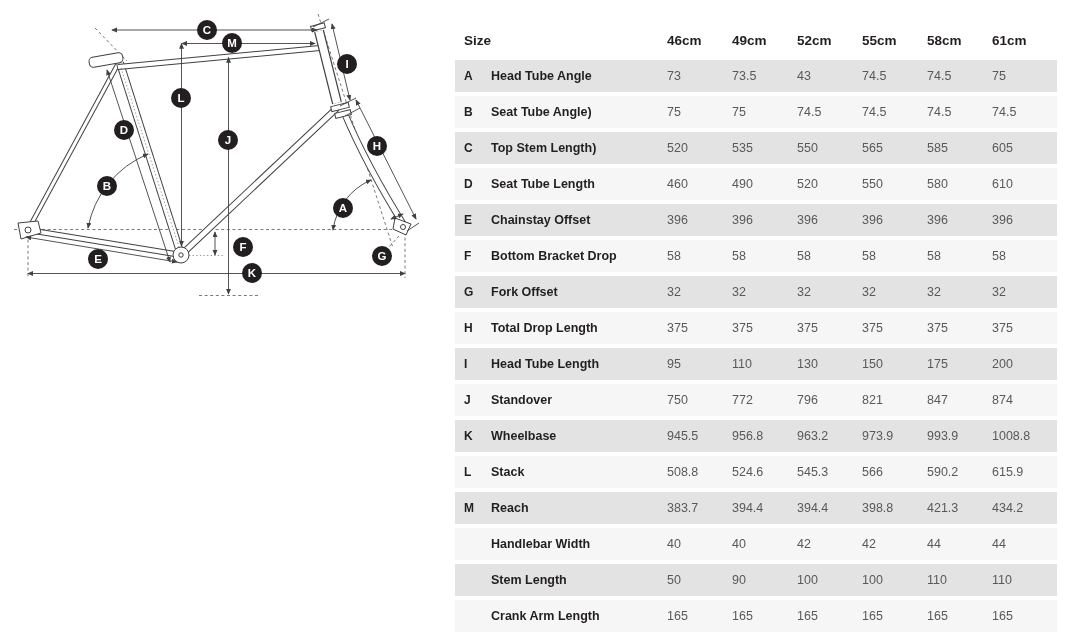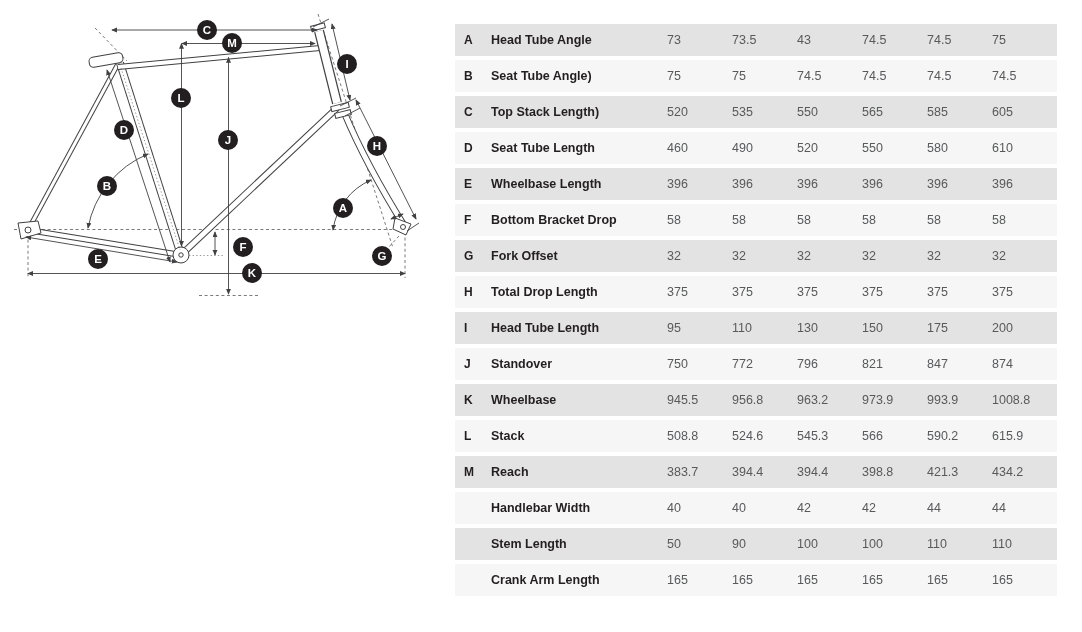--- a/index.html
+++ b/index.html
@@ -127,20 +127,29 @@
     <div class="badge" style="left: 382px; top: 256px;">G</div>
     <div class="badge" style="left: 377px; top: 146px;">H</div>
     <div class="badge" style="left: 347px; top: 64px;">I</div>
     <div class="badge" style="left: 228px; top: 140px;">J</div>
     <div class="badge" style="left: 252px; top: 273px;">K</div>
     <div class="badge" style="left: 181px; top: 98px;">L</div>
     <div class="badge" style="left: 232px; top: 43px;">M</div>
   </div>
 
 <div class="geo-table">
+  <div class="t-row header">
+    <div class="size-h">Size</div>
+    <div class="col-h">46cm</div>
+    <div class="col-h">49cm</div>
+    <div class="col-h">52cm</div>
+    <div class="col-h">55cm</div>
+    <div class="col-h">58cm</div>
+    <div class="col-h">61cm</div>
+  </div>
   <div id="rows-container">
       <div class="t-row data dark">
     <div class="cell-letter">A</div>
     <div class="cell-label">Head Tube Angle</div>
     <div class="cell-val">73</div>
     <div class="cell-val">73.5</div>
     <div class="cell-val">43</div>
     <div class="cell-val">74.5</div>
     <div class="cell-val">74.5</div>
     <div class="cell-val">75</div>
@@ -150,41 +159,41 @@
     <div class="cell-label">Seat Tube Angle)</div>
     <div class="cell-val">75</div>
     <div class="cell-val">75</div>
     <div class="cell-val">74.5</div>
     <div class="cell-val">74.5</div>
     <div class="cell-val">74.5</div>
     <div class="cell-val">74.5</div>
   </div>
       <div class="t-row data dark">
     <div class="cell-letter">C</div>
-    <div class="cell-label">Top Stack Length)</div>
+    <div class="cell-label">Top Stem Length)</div>
     <div class="cell-val">520</div>
     <div class="cell-val">535</div>
     <div class="cell-val">550</div>
     <div class="cell-val">565</div>
     <div class="cell-val">585</div>
     <div class="cell-val">605</div>
   </div>
       <div class="t-row data light">
     <div class="cell-letter">D</div>
     <div class="cell-label">Seat Tube Length</div>
     <div class="cell-val">460</div>
     <div class="cell-val">490</div>
     <div class="cell-val">520</div>
     <div class="cell-val">550</div>
     <div class="cell-val">580</div>
     <div class="cell-val">610</div>
   </div>
       <div class="t-row data dark">
     <div class="cell-letter">E</div>
-    <div class="cell-label">Wheelbase Length</div>
+    <div class="cell-label">Chainstay Offset</div>
     <div class="cell-val">396</div>
     <div class="cell-val">396</div>
     <div class="cell-val">396</div>
     <div class="cell-val">396</div>
     <div class="cell-val">396</div>
     <div class="cell-val">396</div>
   </div>
       <div class="t-row data light">
     <div class="cell-letter">F</div>
     <div class="cell-label">Bottom Bracket Drop</div>

